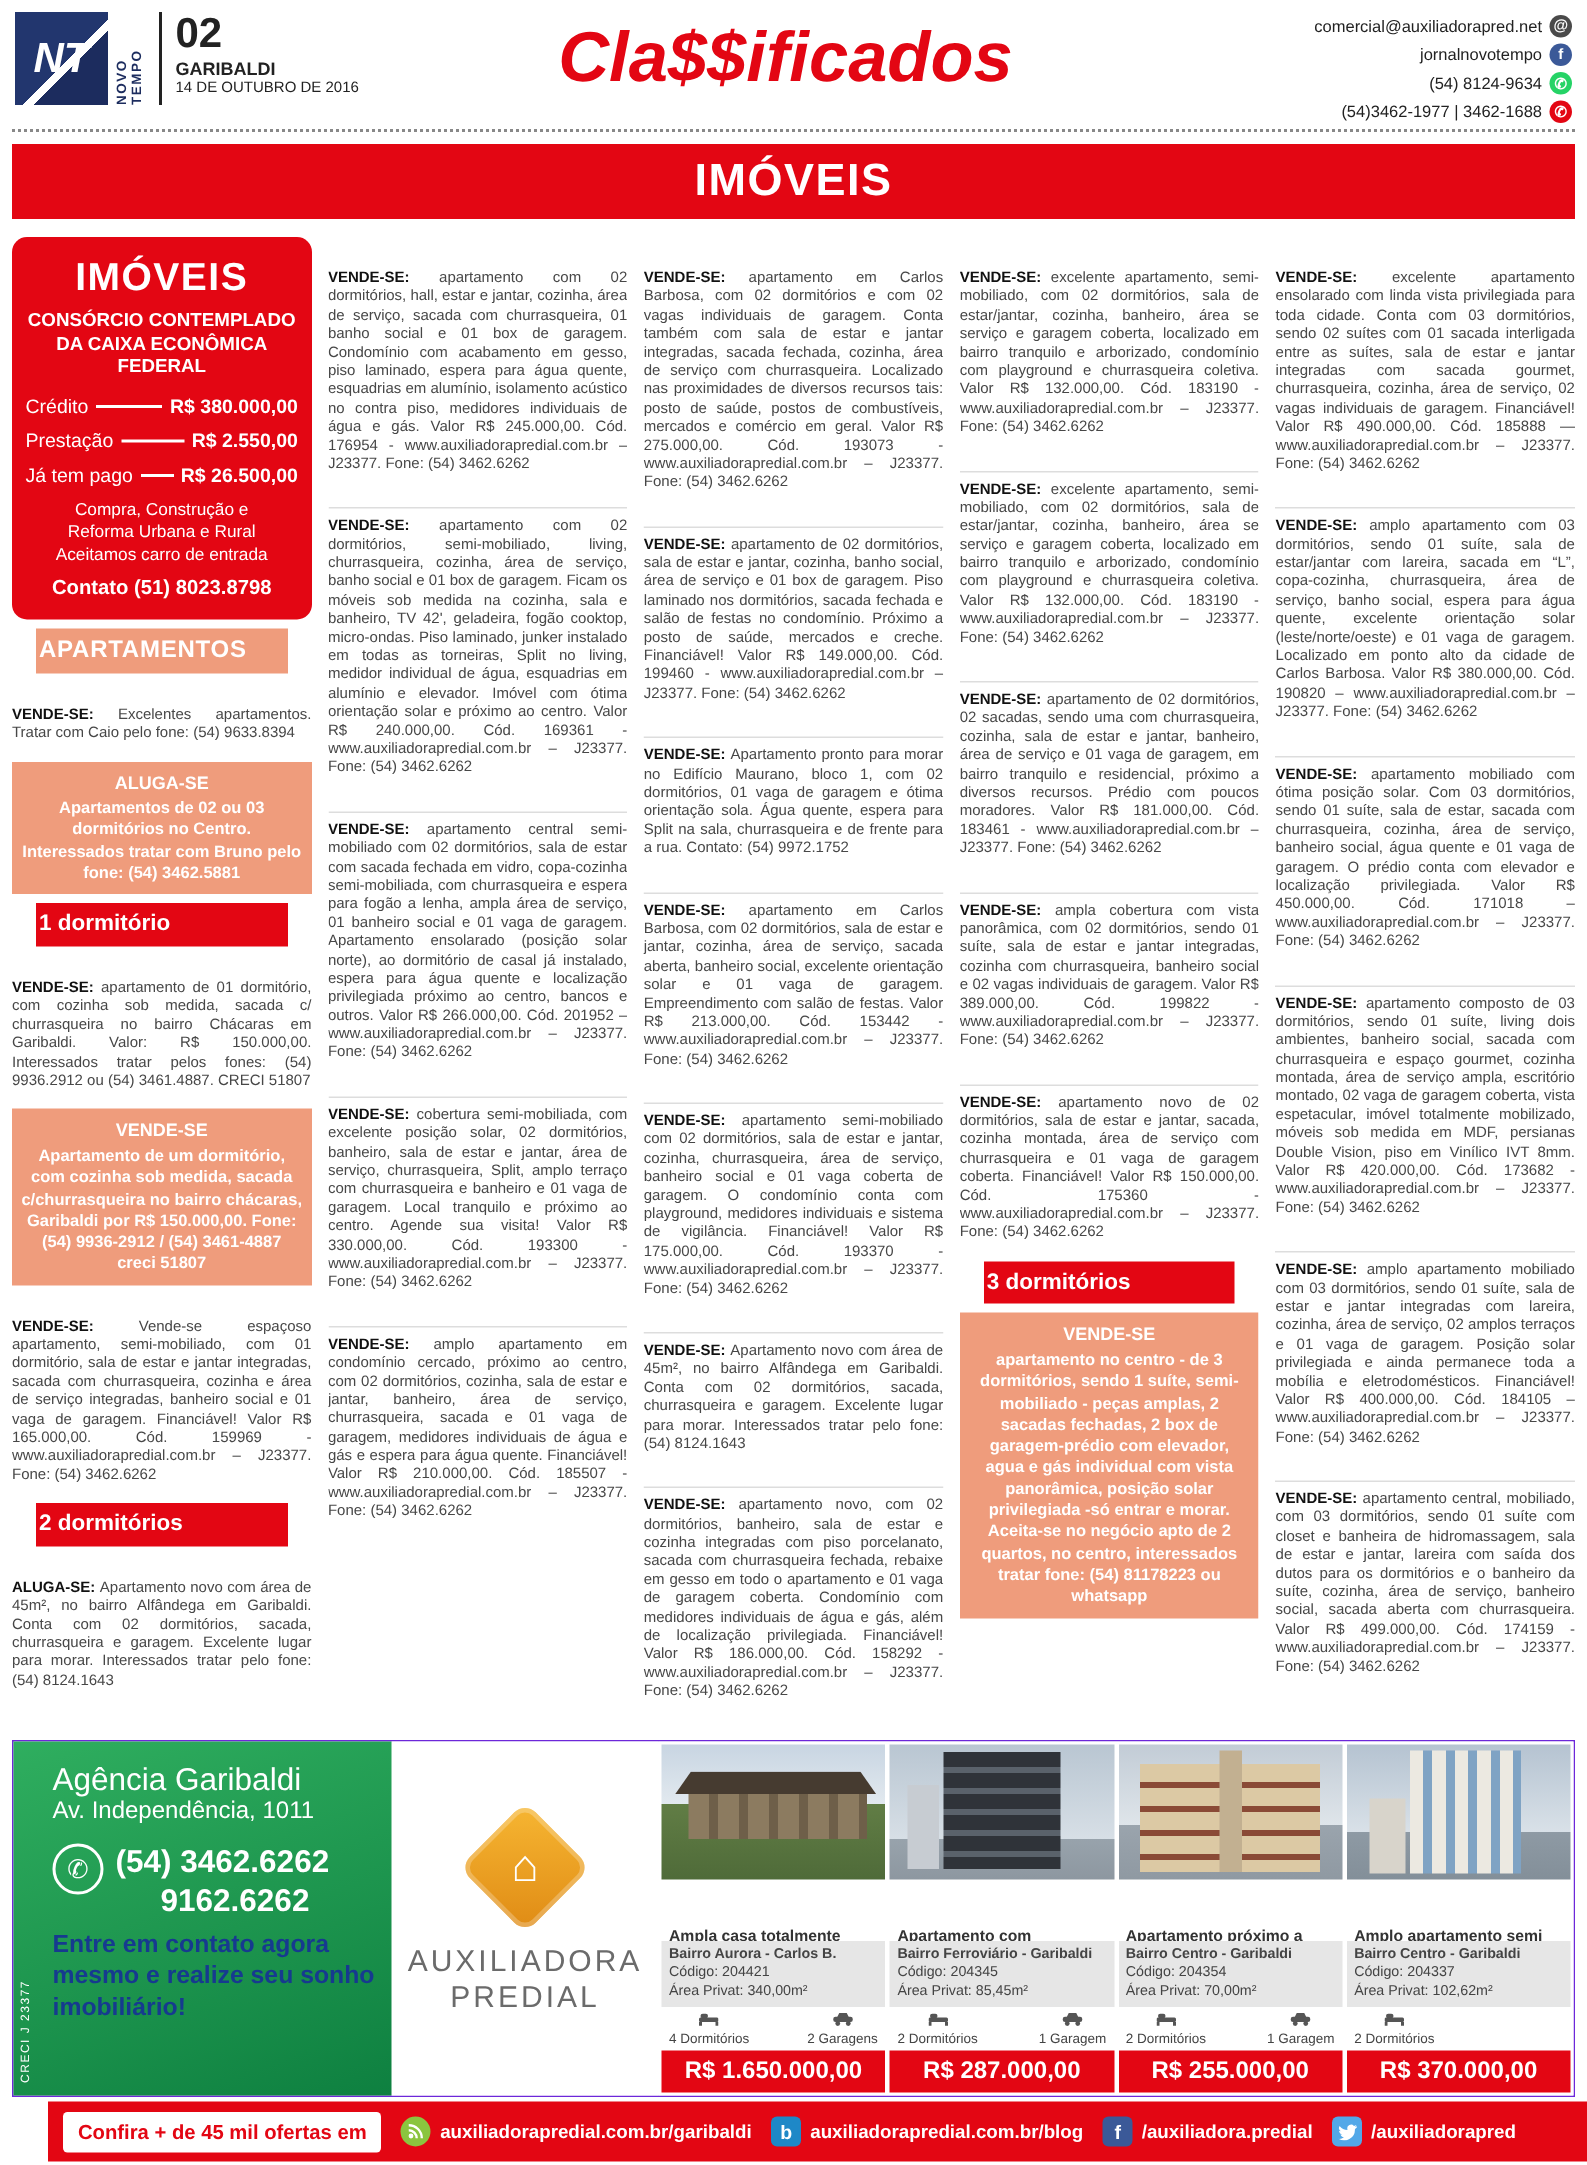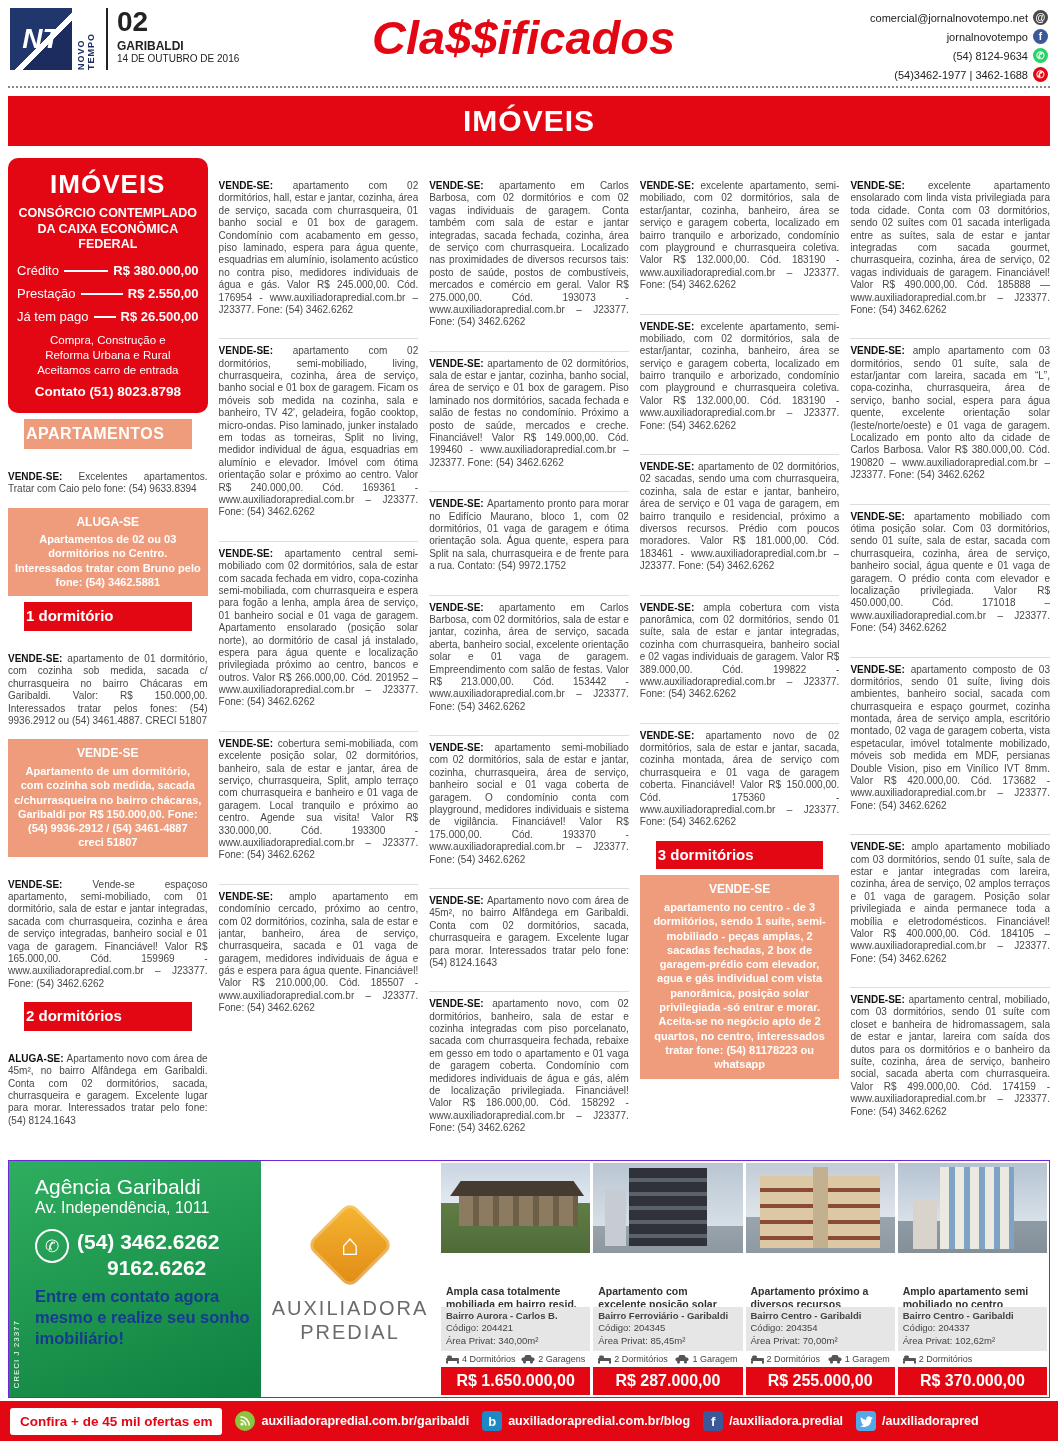--- a/index.html
+++ b/index.html
@@ -81,25 +81,25 @@
   .photo-3{background:linear-gradient(#c2ccd6 0%,#dfe5ea 60%,#9aa4ad 60%,#8f99a2 100%);}
   .photo-3::before{content:'';position:absolute;left:10%;right:10%;top:14%;bottom:6%;background:repeating-linear-gradient(#dcc9a4 0 12px,#8a4a36 12px 16px);}
   .photo-3::after{content:'';position:absolute;left:45%;width:10%;top:4%;bottom:6%;background:#c2b091;}
   .photo-4{background:linear-gradient(#b5c3d1 0%,#d9e1e8 65%,#8e9aa4 65%,#838f99 100%);}
   .photo-4::before{content:'';position:absolute;left:28%;right:22%;top:4%;bottom:4%;background:repeating-linear-gradient(90deg,#ece9e1 0 9px,#7fa3c4 9px 15px);}
   .photo-4::after{content:'';position:absolute;left:10%;width:16%;top:40%;bottom:4%;background:#d8d4cb;}
   .card-title{font-weight:bold;font-size:10.5px;color:#333;padding:4px 5px 2px;line-height:1.2;height:36px;overflow:hidden;margin-top:28px;}
   .card-info{background:#e6e6e6;color:#444;font-size:9.5px;padding:3px 5px;line-height:1.35;}
   .card-info .loc{font-weight:bold;}
   .card-feats{display:flex;justify-content:space-between;padding:3px 5px;font-size:9px;color:#444;align-items:center;flex:1;}
-  .feat{display:flex;align-items:center;gap:3px;}
+  .feat{display:flex;align-items:center;gap:3px;flex-direction:column;}
   .ficon{display:flex;align-items:center;}
   .card-price{background:var(--red);color:#fff;font-weight:bold;text-align:center;font-size:16px;padding:5px 0;}
   
-  .bar{height:40px;background:var(--red);display:flex;align-items:center;gap:13px;padding:0 10px;margin-top:3px;}
+  .bar{height:40px;background:var(--red);display:flex;align-items:center;gap:13px;padding:0 10px;margin-top:3px;margin-left:32px;}
   .bar-lead{background:#fff;color:var(--red);font-weight:bold;font-size:13.5px;padding:6px 10px;border-radius:3px;white-space:nowrap;}
   .bar-link{display:flex;align-items:center;gap:6px;color:#fff;font-weight:bold;font-size:12.5px;white-space:nowrap;justify-content:flex-end;}
   .bicon{width:20px;height:20px;border-radius:4px;display:flex;align-items:center;justify-content:center;color:#fff;font-size:13px;font-weight:bold;flex:0 0 auto;}
   .bicon.rss{background:#8bc53f;border-radius:50%;}
   .bicon.blog{background:#1e88c7;}
   .bicon.fb{background:#3b5998;}
   .bicon.tw{background:#53a8e8;}
 </style>
 </head>
 <body>
@@ -112,21 +112,21 @@
       <div class="page-number">02</div>
       <div class="page-city">GARIBALDI</div>
       <div class="page-date">14 DE OUTUBRO DE 2016</div>
     </div>
   </div>
   <div class="title-wrap">
     <span class="main-title">Cla$$ificados</span>
   </div>
   <div class="contacts" id="contacts">
       <div class="contact-row">
-        <span>comercial@jornalnovotempo.net</span>
+        <span>comercial@auxiliadorapred.net</span>
         <span class="cicon email">@</span>
       </div>
       <div class="contact-row">
         <span>jornalnovotempo</span>
         <span class="cicon fb">f</span>
       </div>
       <div class="contact-row">
         <span>(54) 8124-9634</span>
         <span class="cicon wa">✆</span>
       </div>

